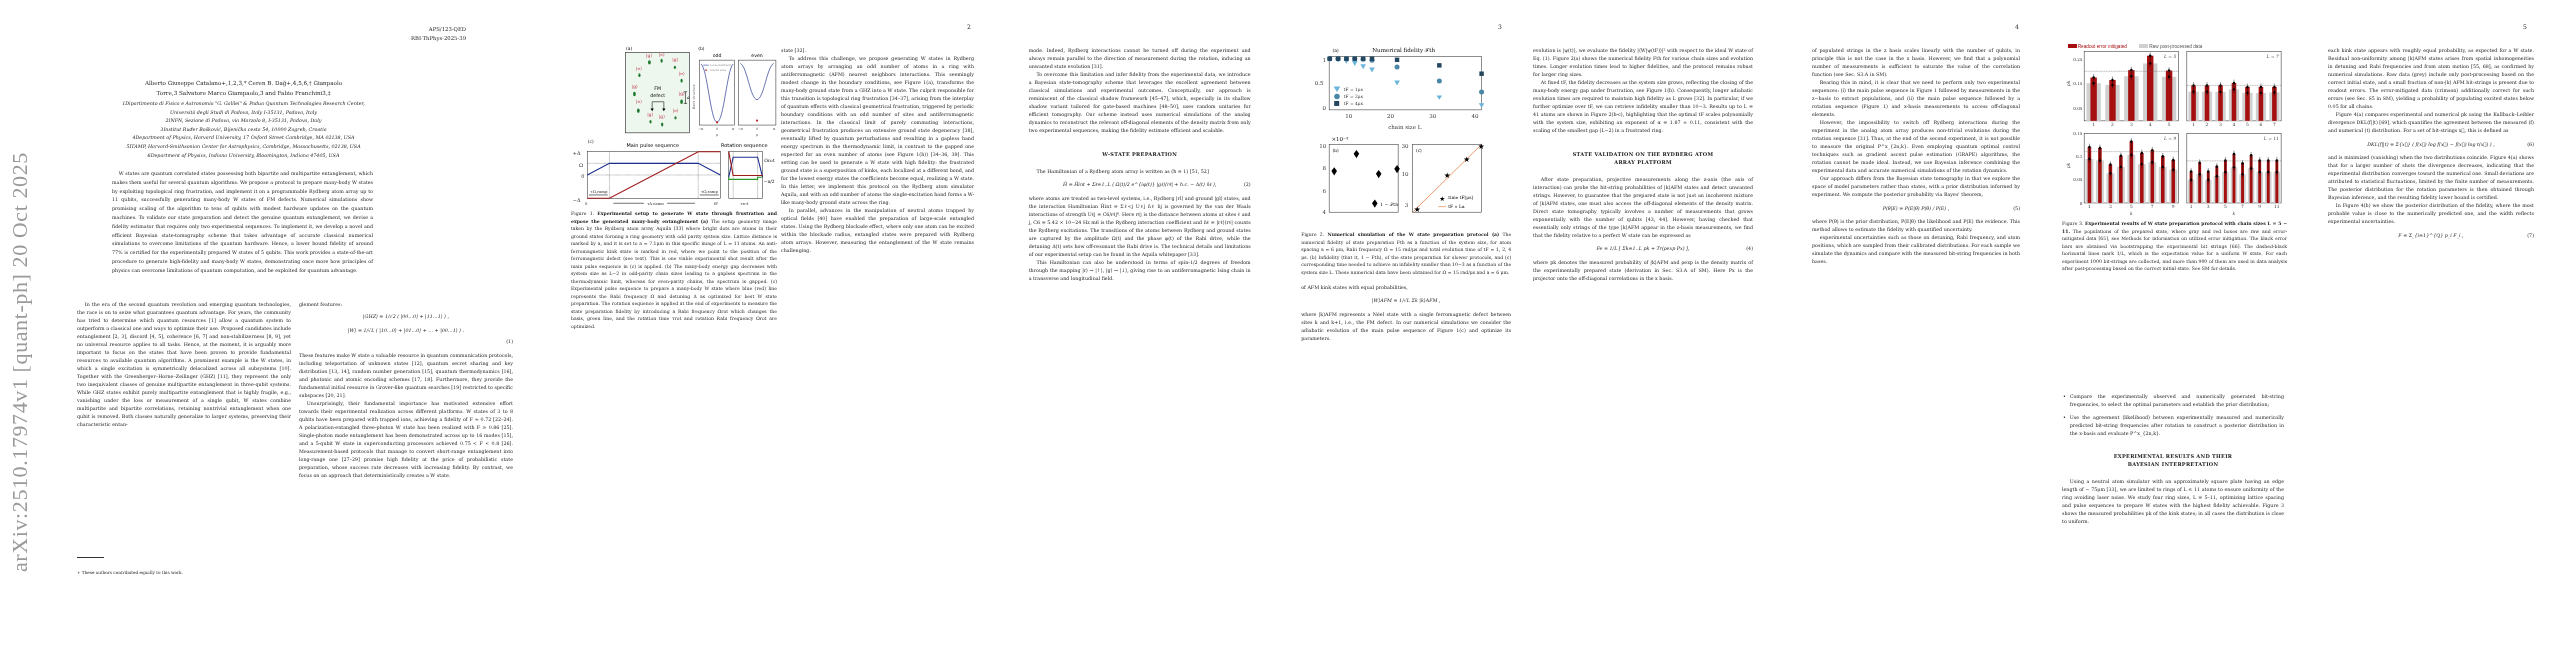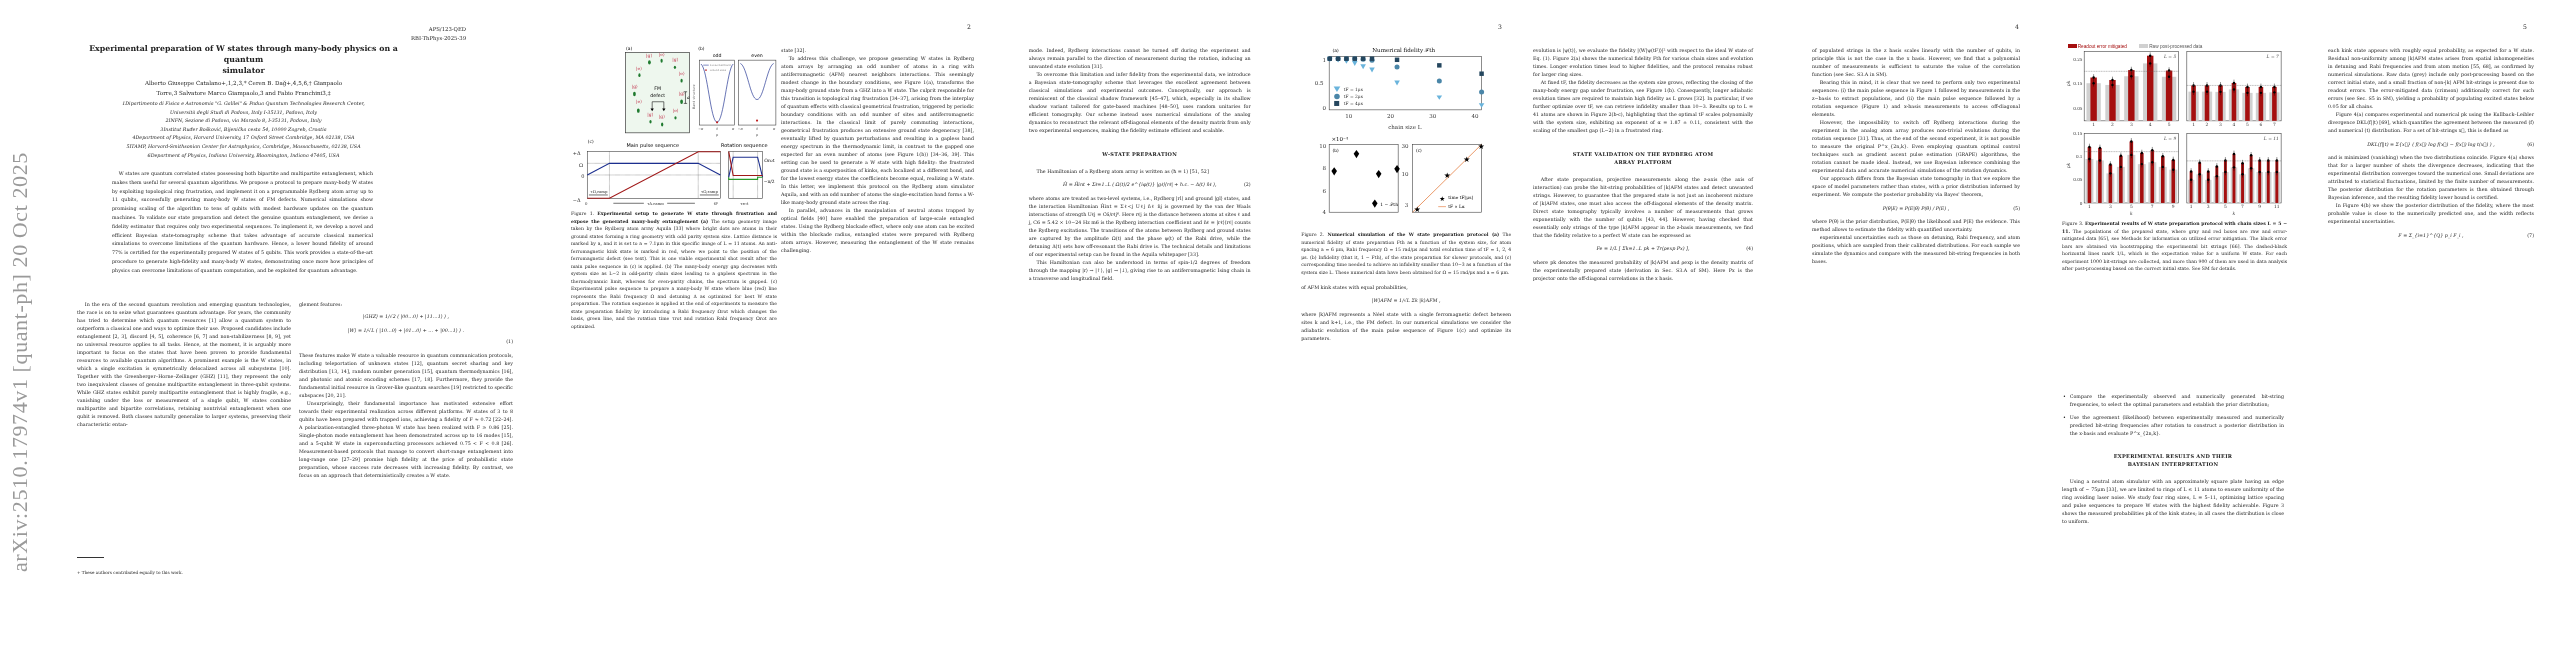--- a/index.html
+++ b/index.html
@@ -29,24 +29,20 @@
 </style>
 </head>
 <body>
 
 <div class="stamp">arXiv:2510.17974v1  [quant-ph]  20 Oct 2025</div>
 
 <div class="page" style="left:33px;width:489px;">
   <div class="preprint" style="left:378px;">
     <div>APS/123-QED</div>
     <div>RBI-ThPhys-2025-39</div>
-  </div>
-  <div class="title">
-    <div>Experimental preparation of W states through many-body physics on a quantum</div>
-    <div>simulator</div>
   </div>
   <div class="authors">
     <div>Alberto Giuseppe Catalano+,1,2,3,* Ceren B. Dağ+,4,5,6,† Gianpaolo</div>
     <div>Torre,3 Salvatore Marco Giampaolo,3 and Fabio Franchini3,‡</div>
   </div>
   <div class="affil">
     <div>1Dipartimento di Fisica e Astronomia "G. Galilei" &amp; Padua Quantum Technologies Research Center,</div>
     <div>Università degli Studi di Padova, Italy I-35131, Padova, Italy</div>
     <div>2INFN, Sezione di Padova, via Marzolo 8, I-35131, Padova, Italy</div>
     <div>3Institut Ruđer Bošković, Bijenička cesta 54, 10000 Zagreb, Croatia</div>

